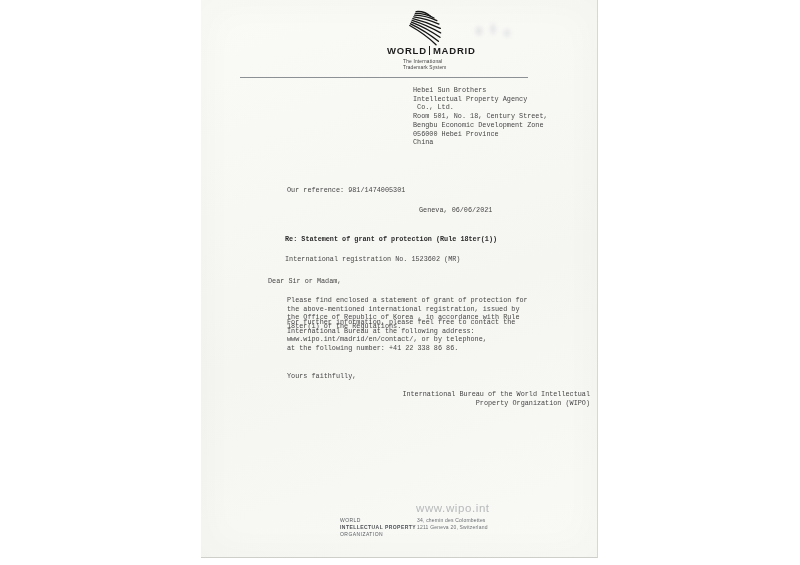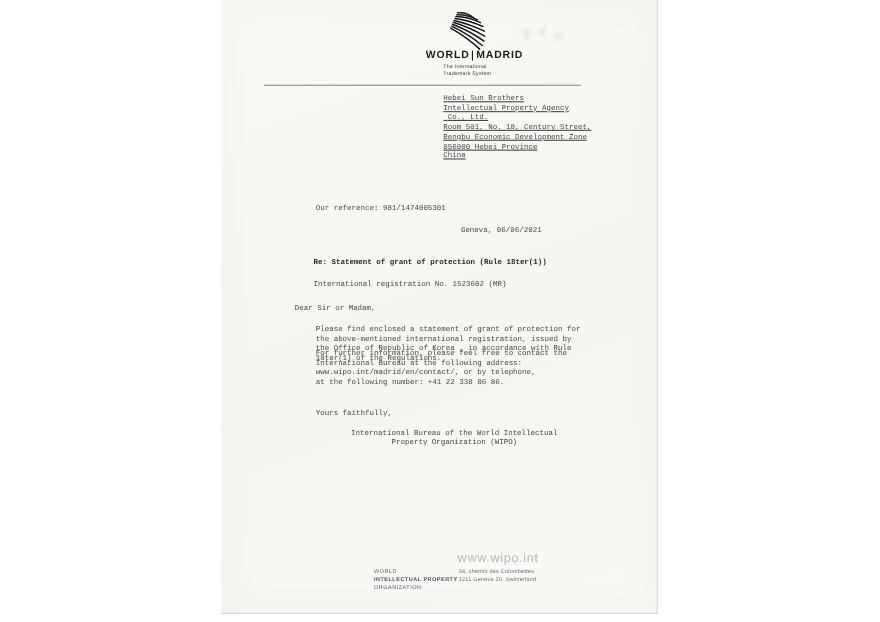--- a/index.html
+++ b/index.html
@@ -36,30 +36,30 @@
   }
   .header-rule{left:39px;top:77px;width:288px;height:1px;background:#8d9196;}
   .smudge{
     left:266px;top:15px;width:52px;height:34px;opacity:.5;filter:blur(1.5px);
     background:
       radial-gradient(ellipse 8px 10px at 12px 16px, #c9cdd2 0%, transparent 70%),
       radial-gradient(ellipse 7px 11px at 26px 14px, #ccd0d5 0%, transparent 70%),
       radial-gradient(ellipse 8px 9px at 40px 18px, #d0d4d8 0%, transparent 70%);
   }
   
-  .recipient{left:202px;top:86px;text-decoration:underline;}
+  .recipient{left:212px;top:86px;}
   .reference{left:86px;top:186px;}
   .dateline{left:218px;top:206px;}
   .subject{left:84px;top:235px;}
   .registration{left:84px;top:255px;}
   .salutation{left:67px;top:277px;}
   .para1{left:86px;top:296px;}
   .para2{left:86px;top:318px;}
   .closing{left:86px;top:372px;}
-  .signature{left:47px;top:390px;width:330px;text-align:center;}
+  .signature{left:59px;top:390px;width:330px;text-align:right;}
   
   .footer-org{left:139px;top:517px;font-size:5px;line-height:7px;letter-spacing:0.45px;color:#585d61;}
   .footer-org .b{font-weight:bold;color:#4c5155;}
   .footer-addr{left:216px;top:517px;font-size:5px;line-height:7px;letter-spacing:0.2px;color:#6a6f73;white-space:pre-wrap;}
   .website{left:215px;top:502px;font-size:11.5px;letter-spacing:0.6px;color:#b7babb;font-weight:400;}
 </style>
 </head>
 <body>
 
 <div class="page">

